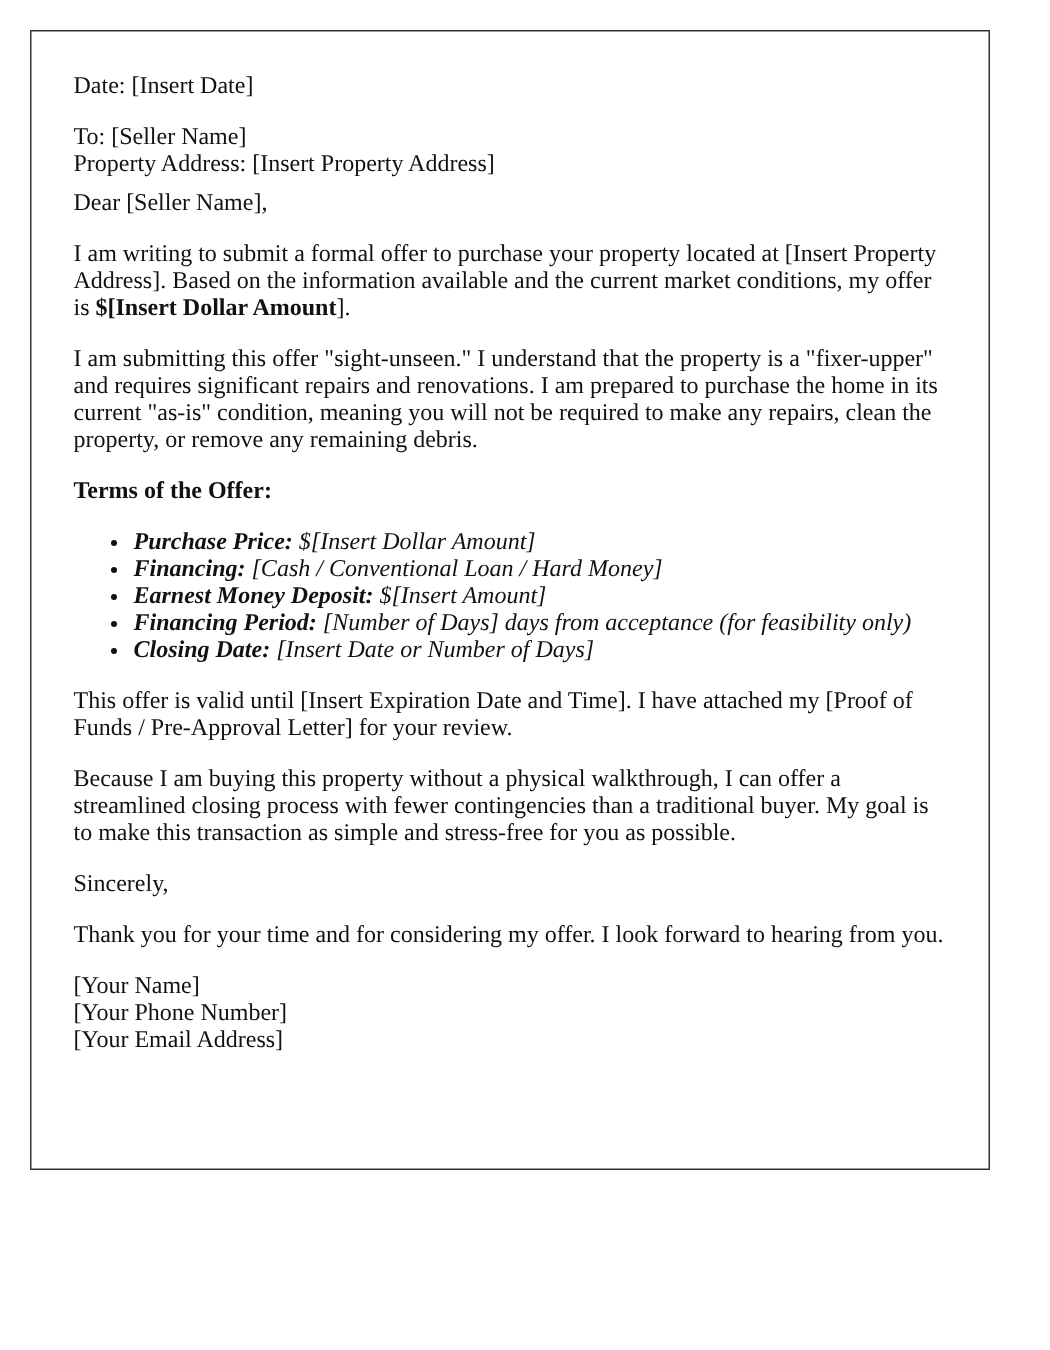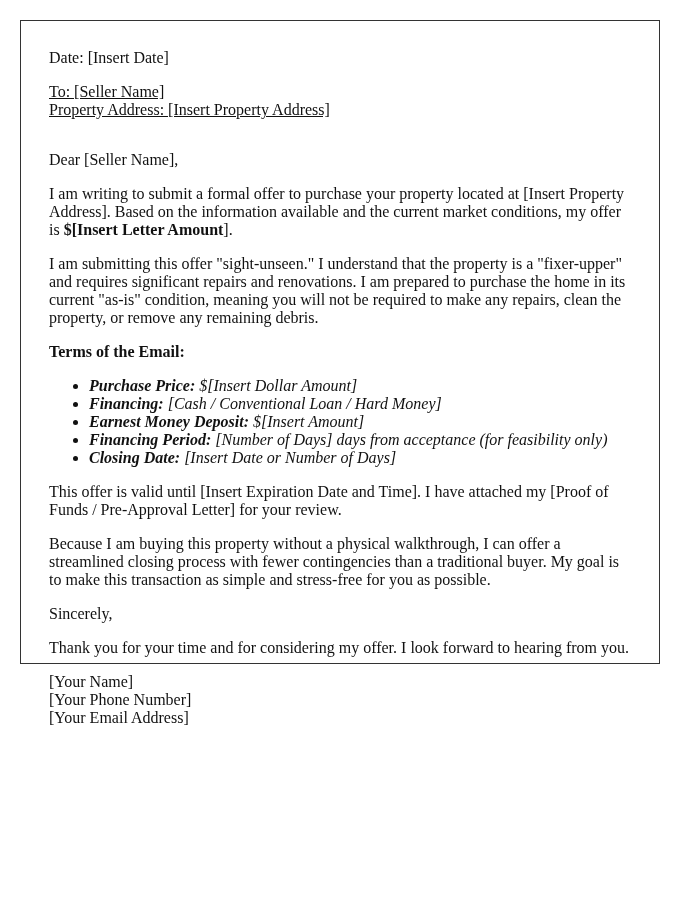--- a/index.html
+++ b/index.html
@@ -1,48 +1,48 @@
 <!DOCTYPE html>
 <html><head>
 <meta charset="utf-8">
 <style>
   html, body { margin: 0; padding: 0; background: #ffffff; }
   body { width: 700px; height: 900px; position: relative; font-family: "Liberation Serif", "DejaVu Serif", serif; color: #111; }
   .page {
     position: absolute; left: 20px; top: 20px;
-    width: 640px; height: 644px;
+    width: 640px; height: 760px;
     border: 1px solid #333;
     box-sizing: border-box;
     padding: 28px 28px 0 28px;
     font-size: 16px; line-height: 18px;
   }
   p { margin: 0 0 16px 0; }
   .terms-list { margin: 0 0 16px 0; padding-left: 40px; list-style: disc; font-style: italic; }
   .terms-list li { margin: 0; }
   b { font-weight: bold; }
   .block p.tight { margin: 0; }
 </style>
 </head>
 <body>
 
 <div class="page">
   <p>Date: [Insert Date]</p>
 
-  <div class="block" style="margin-bottom:32px;text-decoration:underline;">
+  <div class="block" style="margin-bottom:8px;">
     <p class="tight">To: [Seller Name]</p>
     <p class="tight">Property Address: [Insert Property Address]</p>
   </div>
 
   <p>Dear [Seller Name],</p>
 
-  <p><span>I am writing to submit a formal offer to purchase your property located at [Insert Property Address]. Based on the information available and the current market conditions, my offer is </span><b>$[Insert Letter Amount</b><span>].</span></p>
+  <p><span>I am writing to submit a formal offer to purchase your property located at [Insert Property Address]. Based on the information available and the current market conditions, my offer is </span><b>$[Insert Dollar Amount</b><span>].</span></p>
 
   <p>I am submitting this offer "sight-unseen." I understand that the property is a "fixer-upper" and requires significant repairs and renovations. I am prepared to purchase the home in its current "as-is" condition, meaning you will not be required to make any repairs, clean the property, or remove any remaining debris.</p>
 
-  <p><b>Terms of the Email:</b></p>
+  <p><b>Terms of the Offer:</b></p>
 
   <ul class="terms-list">
     <li><b>Purchase Price:</b><span> $[Insert Dollar Amount]</span></li>
     <li><b>Financing:</b><span> [Cash / Conventional Loan / Hard Money]</span></li>
     <li><b>Earnest Money Deposit:</b><span> $[Insert Amount]</span></li>
     <li><b>Financing Period:</b><span> [Number of Days] days from acceptance (for feasibility only)</span></li>
     <li><b>Closing Date:</b><span> [Insert Date or Number of Days]</span></li>
   </ul>
 
   <p>This offer is valid until [Insert Expiration Date and Time]. I have attached my [Proof of Funds / Pre-Approval Letter] for your review.</p>

